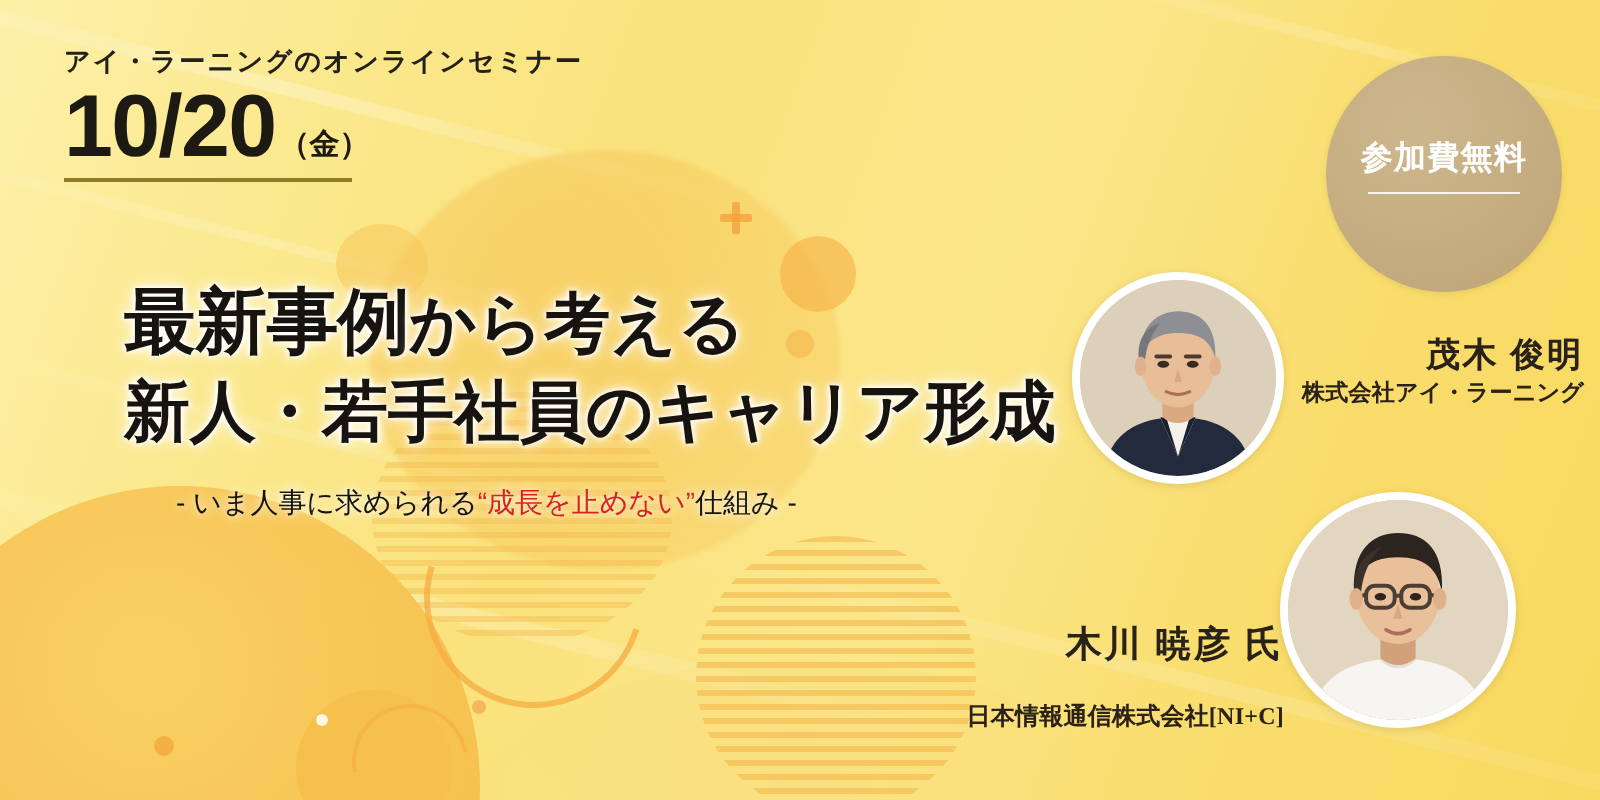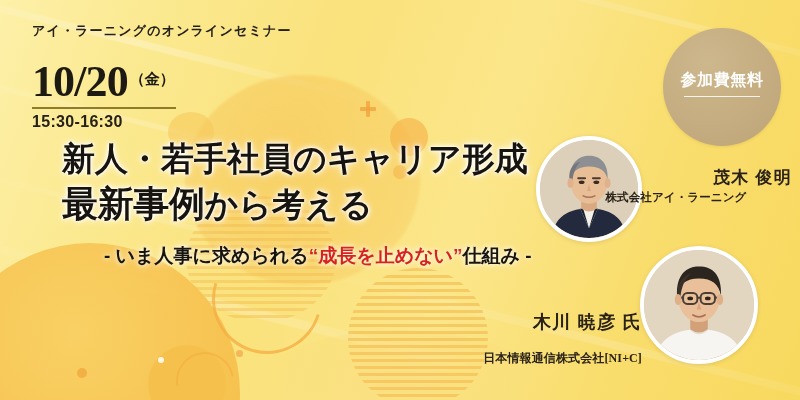--- a/index.html
+++ b/index.html
@@ -178,23 +178,22 @@
   }
   .kicker {
     font-size: 13px;
     font-weight: 700;
     letter-spacing: .09em;
     color: #25211a;
     white-space: nowrap;
   }
   .date-row {
     display: flex;
-    align-items: center;
-    margin-top: 20px;
-    font-family: Liberation Serif, serif;
+    align-items: flex-end;
+    margin-top: 2px;
   }
   .date-main {
     font-size: 44px;
     line-height: 1.02;
     font-weight: 700;
     letter-spacing: -0.02em;
     color: #1d1a14;
   }
   .date-dow {
     font-size: 15px;
@@ -274,25 +273,25 @@
       1px 0 2px rgba(255,255,255,.8),
       -1px 0 2px rgba(255,255,255,.8);
   }
   .hl-line .lead {
     font-size: 36px;
     letter-spacing: -0.01em;
   }
 
   .subline {
     position: absolute;
-    left: 104px;
+    left: 88px;
     top: 243px;
     z-index: 6;
-    font-size: 19px;
-    font-weight: 700;
+    font-size: 14px;
+    font-weight: 400;
     color: #17140f;
     white-space: nowrap;
     text-shadow: 0 0 5px rgba(255,255,255,.9), 0 0 8px rgba(255,255,255,.7);
   }
   .subline .accent { color: #d6231f; }
 
   
   .speaker { position: absolute; z-index: 8; }
 
   .photo {
@@ -322,21 +321,21 @@
   .sp-1-text .sp-name { font-size: 17px; }
   .sp-2-text .sp-name { font-size: 18px; text-align: right; }
 
   .sp-org {
     font-family: "Liberation Serif", "DejaVu Serif", serif;
     font-weight: 700;
     color: #2a2218;
     line-height: 1.28;
     letter-spacing: .01em;
   }
-  .sp-1-text .sp-org { font-size: 11.5px; margin-top: 2px; text-align: center; }
+  .sp-1-text .sp-org { font-size: 11.5px; margin-top: 2px; }
   .sp-2-text .sp-org { font-size: 12px; margin-top: 17px; }
 </style>
 </head>
 <body>
 
 <div id="banner">
 
   <div class="bg">
     <div class="streak s1"></div>
     <div class="streak s2"></div>
@@ -363,31 +362,30 @@
     <div class="striped"></div>
   </div>
 
   <div class="header-block">
     <div class="kicker">アイ・ラーニングのオンラインセミナー</div>
     <div class="date-row">
       <div class="date-main">10/20</div>
       <div class="date-dow">（金）</div>
     </div>
     <div class="rule"></div>
-    <div class="time">15:30-16:30</div>
   </div>
 
   <div class="badge">
     <div class="badge-top">参加費無料</div>
     <div class="badge-div"></div>
   </div>
 
   <div class="headline">
+    <div class="hl-line"><span class="lead">最新事例</span><span>から考える</span></div>
     <div class="hl-line">新人・若手社員のキャリア形成</div>
-    <div class="hl-line"><span class="lead">最新事例</span><span>から考える</span></div>
   </div>
 
   <div class="subline"><span>- いま人事に求められる</span><span class="accent">“成長を止めない”</span><span>仕組み -</span></div>
 
   <div class="speaker">
     <div class="photo photo-1">
       <svg class="svgwrap" viewBox="0 0 100 100">
         <defs>
           <clipPath id="c1">
               <circle cx="50" cy="50" r="50"></circle>

